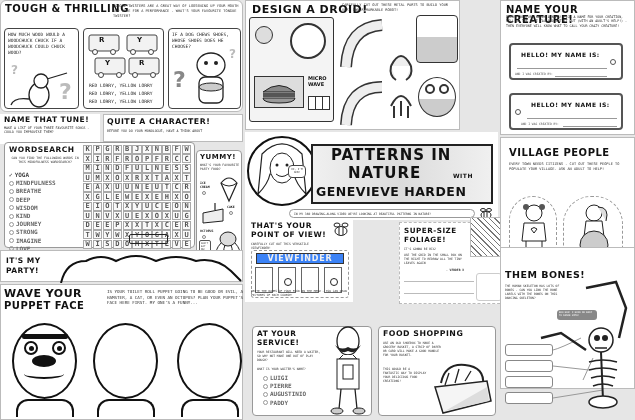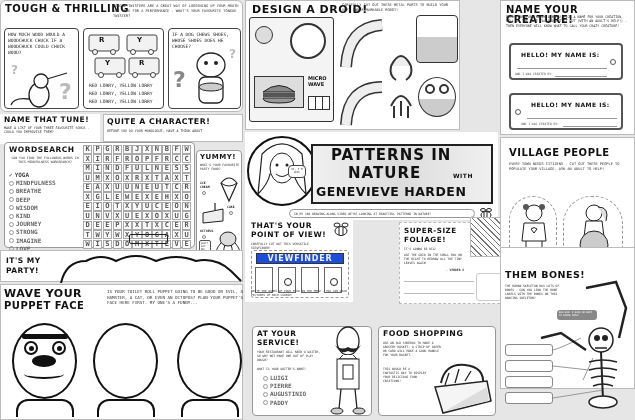--- a/index.html
+++ b/index.html
@@ -394,21 +394,21 @@
   <div class="h" style="position:absolute;left:6px;top:2px;font-size:7.5px;">THAT'S YOUR</div>
   <div class="h" style="position:absolute;left:6px;top:11px;font-size:7.5px;">POINT OF VIEW!</div>
   <svg style="position:absolute;left:88px;top:2px" width="16" height="14" viewBox="0 0 16 14">
       <ellipse cx="8" cy="9" rx="6" ry="4.5" fill="#fff" stroke="#222"></ellipse>
       <path d="M6 5 L6 13 M10 5 L10 13" stroke="#222"></path>
       <ellipse cx="4" cy="3" rx="3" ry="2" fill="#fff" stroke="#222"></ellipse>
       <ellipse cx="12" cy="3" rx="3" ry="2" fill="#fff" stroke="#222"></ellipse>
     </svg>
   <div class="t" style="position:absolute;left:6px;top:22px;width:70px;font-size:3px;">Carefully cut out this versatile viewfinder!</div>
   <div class="dash" style="left:6px;top:30px;width:98px;height:48px;">
-    <div style="position:absolute;left:4px;top:2px;width:88px;height:11px;background:#1d4ed8;border:1.5px solid #333;">
+    <div style="position:absolute;left:4px;top:2px;width:88px;height:11px;background:#3b82f6;border:1.5px solid #333;">
       <span class="h" style="display:block;color:#eee;font-size:8px;text-align:center;padding-top:1px;letter-spacing:0.8px;">VIEWFINDER</span>
     </div>
     <div style="position:absolute;left:3px;top:16px;width:18px;height:26px;border:1px solid #666;"></div>
     <div style="position:absolute;left:26px;top:16px;width:18px;height:26px;border:1px solid #666;">
         <div style="width:8px;height:8px;border:1.2px solid #222;border-radius:50%;margin:10px 0 0 5px;"></div>
       </div>
     <div style="position:absolute;left:49px;top:16px;width:18px;height:26px;border:1px solid #666;"></div>
     <div style="position:absolute;left:72px;top:16px;width:18px;height:26px;border:1px solid #666;">
         <div style="width:8px;height:8px;border:1.2px solid #222;border-radius:50%;margin:10px 0 0 5px;"></div>
       </div>

